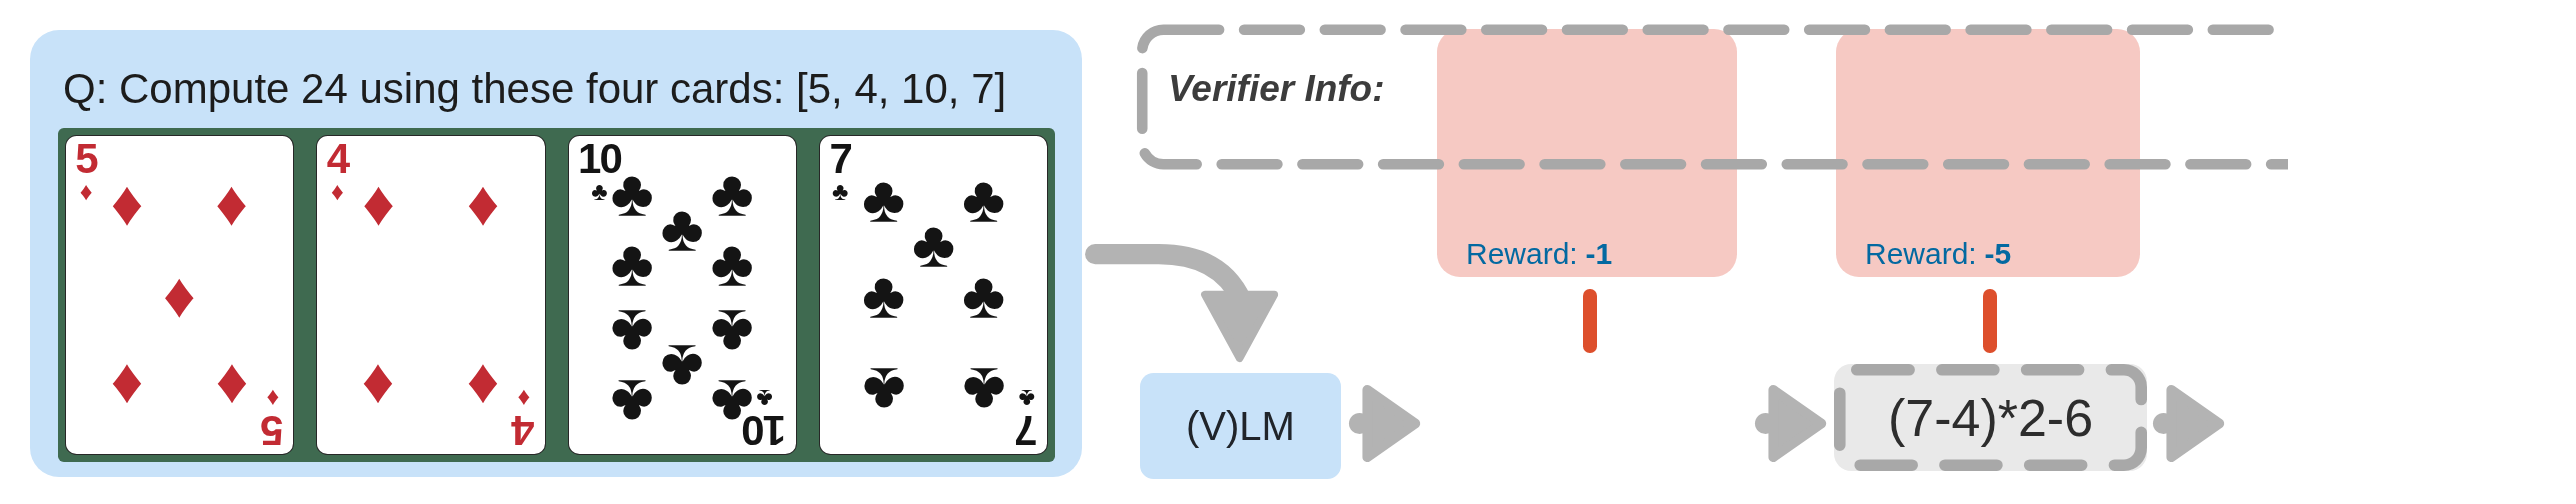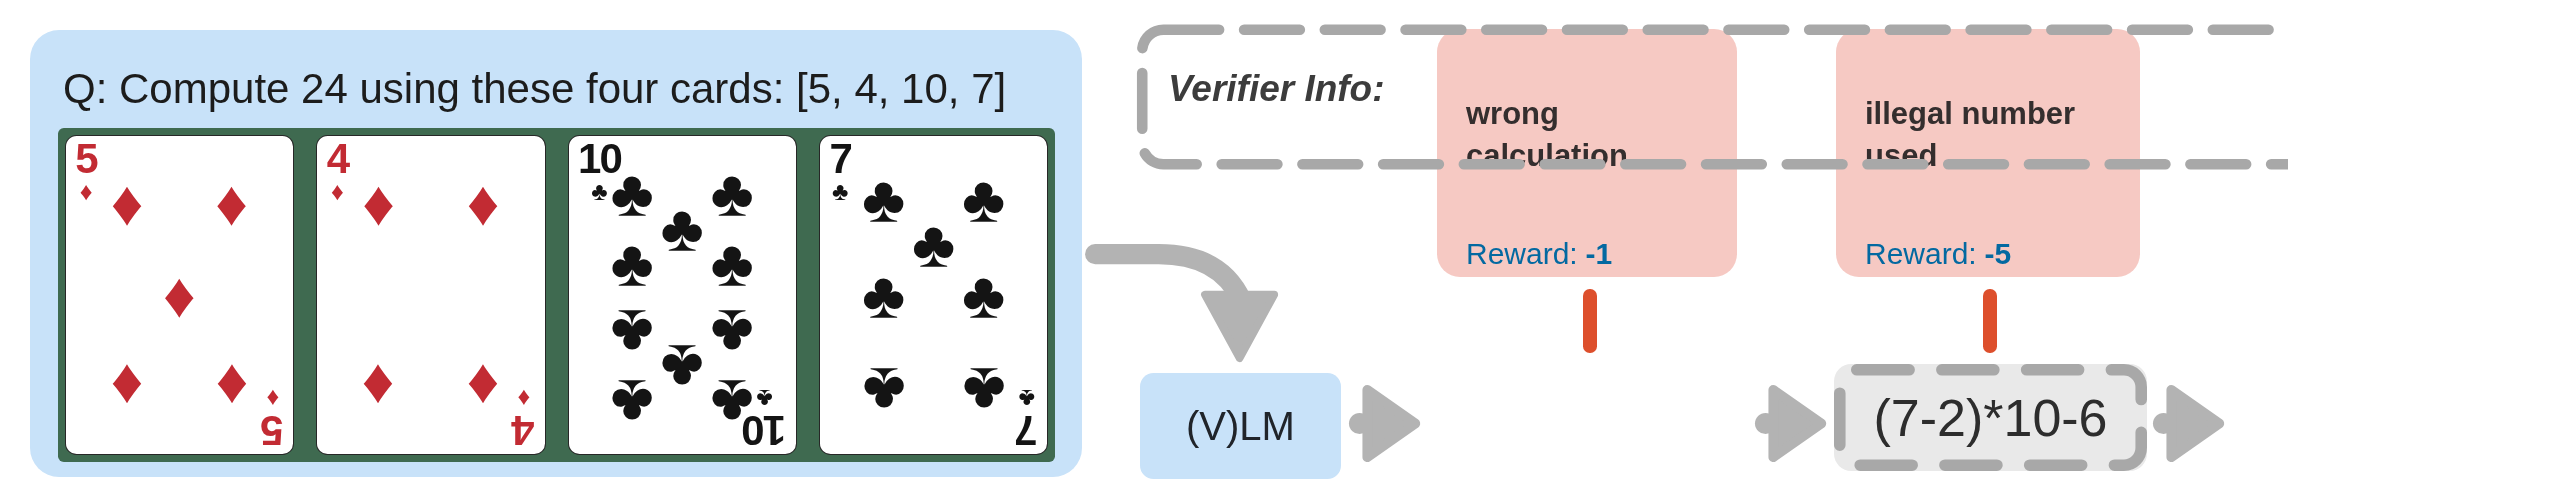--- a/index.html
+++ b/index.html
@@ -175,33 +175,25 @@
     <path d="M 22 24 L 88 24 Q 152 24 174 72" fill="none" stroke="#b3b3b3" stroke-width="21" stroke-linecap="round"></path>
     <path d="M136 66 L208 66 L172 132 Z" fill="#b3b3b3" stroke="#b3b3b3" stroke-width="8" stroke-linejoin="round"></path>
   </svg>
 
   <svg class="verifier-dash" width="1407" height="148" viewBox="0 0 1461 154">
     <rect x="6" y="7" width="1449" height="140" rx="22" fill="none" stroke="#a8a8a8" stroke-width="11" stroke-dasharray="58 26" stroke-linecap="round"></rect>
   </svg>
   <div class="verifier-label">Verifier Info:</div>
 
   <div class="outcome negative o1">
-    <div class="title">
-      <span>wrong</span>
-      <span>calculation</span>
-    </div>
     <div class="reward">
       <span>Reward:</span><span class="rv">-1</span>
     </div>
   </div>
   <div class="outcome negative o2">
-    <div class="title">
-      <span>illegal number</span>
-      <span>used</span>
-    </div>
     <div class="reward">
       <span>Reward:</span><span class="rv">-5</span>
     </div>
   </div>
 
   <div class="connector negative c1"></div>
   <div class="connector negative c2"></div>
   <div class="connector positive c3"></div>
 
   <div class="model-box">
@@ -218,17 +210,17 @@
   </svg>
   <svg class="flow-arrow a3" width="77" height="87" viewBox="0 0 80 90">
     <circle cx="12" cy="45" r="11" fill="#b3b3b3"></circle>
     <path d="M20 10 L70 45 L20 80 Z" fill="#b3b3b3" stroke="#b3b3b3" stroke-width="10" stroke-linejoin="round"></path>
   </svg>
 
   <div class="expr-box e2">
     <svg class="expr-dash" width="313" height="107" viewBox="0 0 325 111">
       <rect x="6" y="6" width="313" height="99" rx="18" fill="none" stroke="#a8a8a8" stroke-width="12" stroke-dasharray="54 34" stroke-linecap="round"></rect>
     </svg>
-    <span class="expr-label">(7-2)*10-6</span>
+    <span class="expr-label">(7-4)*2-6</span>
   </div>
 
 </div>
 
 
 </body></html>

